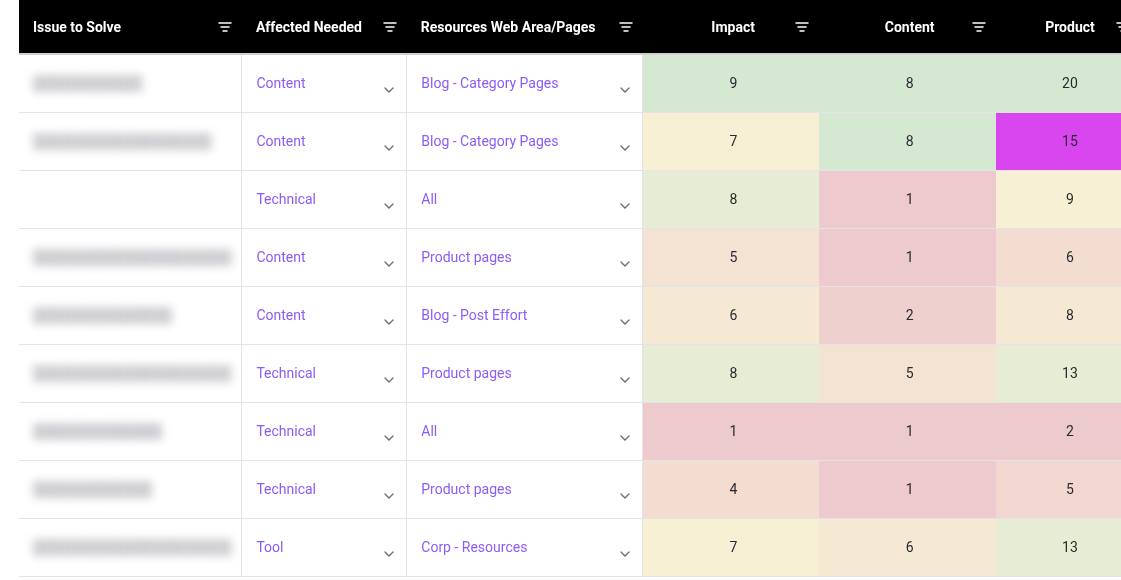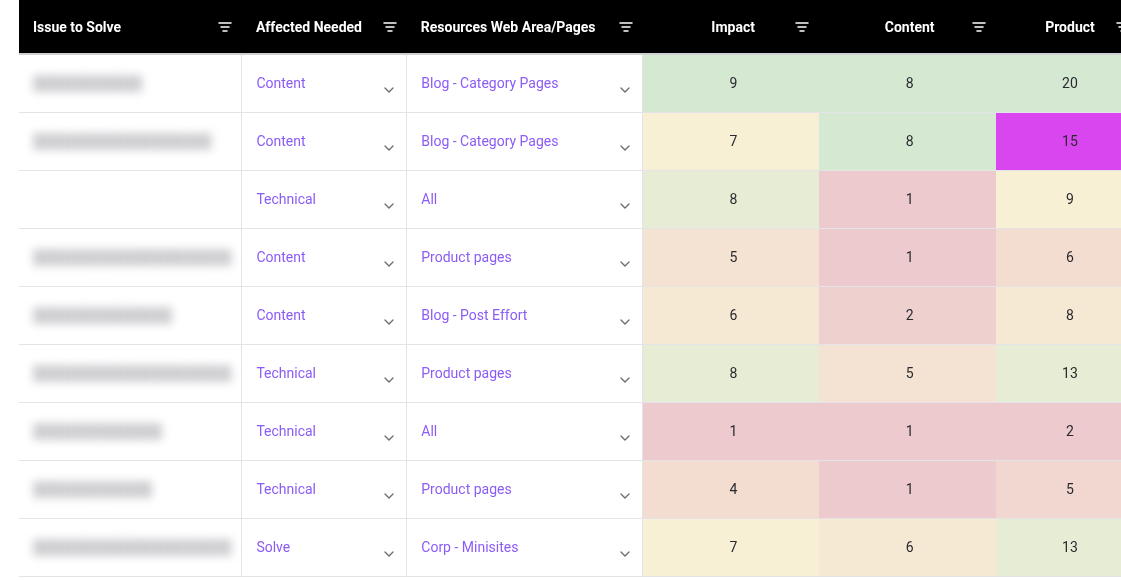--- a/index.html
+++ b/index.html
@@ -249,24 +249,24 @@
             </svg></span></td>
         <td class="cell"><span>Product pages</span><span class="dropdown-caret"><svg viewBox="0 0 10 6">
               <path d="M1 1l4 4 4-4" stroke="#6b6b72" stroke-width="1.3" fill="none" stroke-linecap="round"></path>
             </svg></span></td>
         <td class="cell num-cell o2"><span>4</span></td>
         <td class="cell num-cell r3"><span>1</span></td>
         <td class="cell num-cell r1"><span>5</span></td>
       </tr>
       <tr class="body-row">
         <td class="cell issue-cell"><span>████████████████████</span></td>
-        <td class="cell"><span>Solve</span><span class="dropdown-caret"><svg viewBox="0 0 10 6">
-              <path d="M1 1l4 4 4-4" stroke="#6b6b72" stroke-width="1.3" fill="none" stroke-linecap="round"></path>
-            </svg></span></td>
-        <td class="cell"><span>Corp - Minisites</span><span class="dropdown-caret"><svg viewBox="0 0 10 6">
+        <td class="cell"><span>Tool</span><span class="dropdown-caret"><svg viewBox="0 0 10 6">
+              <path d="M1 1l4 4 4-4" stroke="#6b6b72" stroke-width="1.3" fill="none" stroke-linecap="round"></path>
+            </svg></span></td>
+        <td class="cell"><span>Corp - Resources</span><span class="dropdown-caret"><svg viewBox="0 0 10 6">
               <path d="M1 1l4 4 4-4" stroke="#6b6b72" stroke-width="1.3" fill="none" stroke-linecap="round"></path>
             </svg></span></td>
         <td class="cell num-cell y1"><span>7</span></td>
         <td class="cell num-cell y2"><span>6</span></td>
         <td class="cell num-cell g3"><span>13</span></td>
       </tr>
     </tbody>
 </table>
 
 </body></html>

